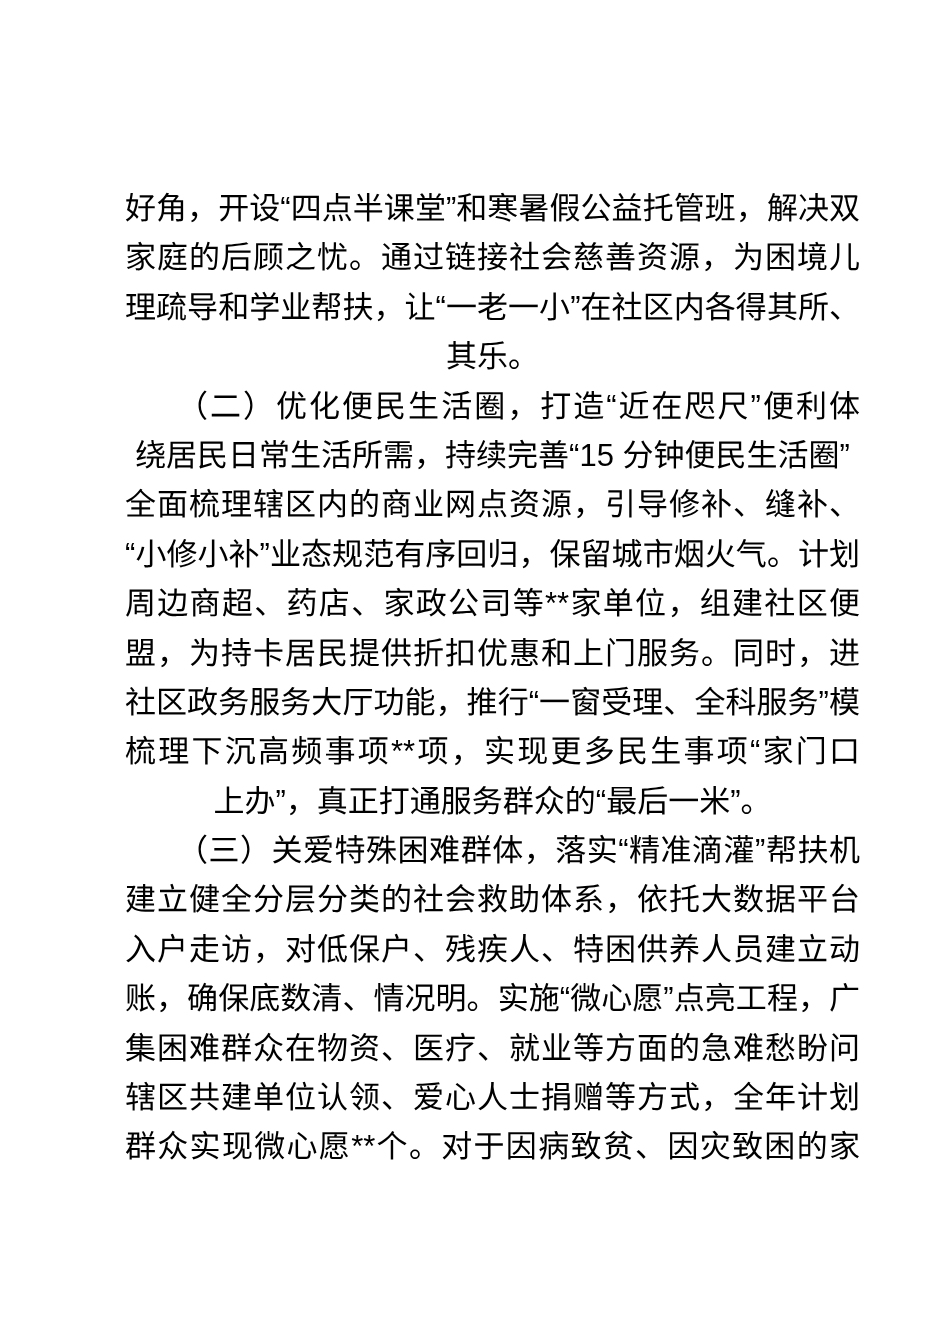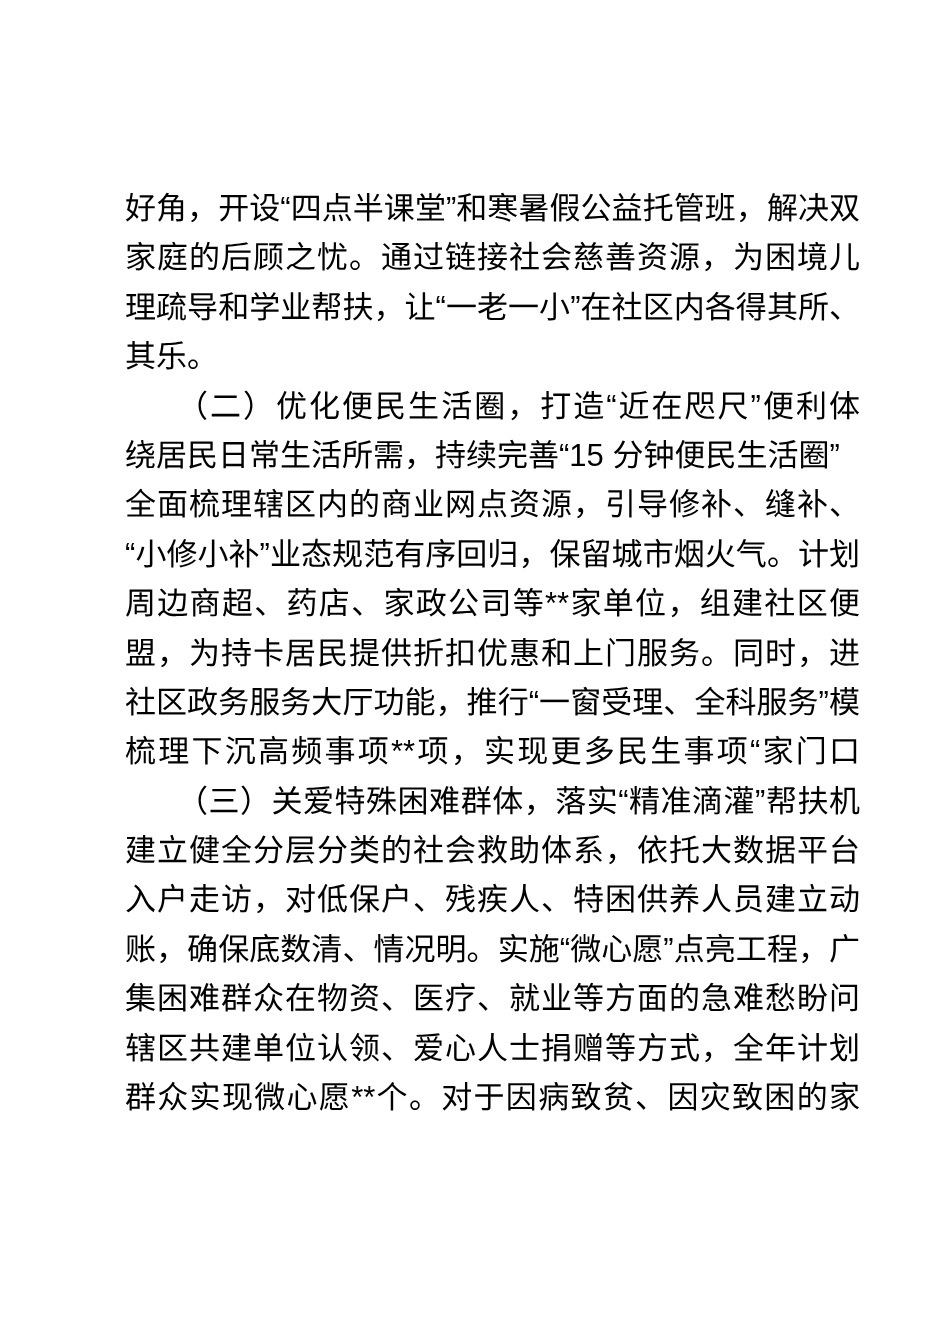--- a/index.html
+++ b/index.html
@@ -20,21 +20,21 @@
     top: 184px;
     width: 735px;
   }
   .paragraph { width: 100%; }
   .line {
     font-size: 31px;
     font-weight: 400;
     line-height: 49.4px;
     height: 49.4px;
     overflow: hidden;
-    text-align: left;
+    text-align: center;
     letter-spacing: 0;
     color: #000000;
   }
   .line.justify {
     text-align: justify;
     text-align-last: justify;
     text-justify: inter-character;
   }
   .line.indent {
     text-indent: 52px;
@@ -54,20 +54,21 @@
       </div>
       <div class="paragraph">
         <div class="line justify indent">（二）优化便民生活圈，打造“近在咫尺”便利体验。围</div>
         <div class="line">绕居民日常生活所需，持续完善“15 分钟便民生活圈”建设。</div>
         <div class="line justify">全面梳理辖区内的商业网点资源，引导修补、缝补、洗衣等</div>
         <div class="line justify">“小修小补”业态规范有序回归，保留城市烟火气。计划联合</div>
         <div class="line justify">周边商超、药店、家政公司等**家单位，组建社区便民服务联</div>
         <div class="line justify">盟，为持卡居民提供折扣优惠和上门服务。同时，进一步优化</div>
         <div class="line justify">社区政务服务大厅功能，推行“一窗受理、全科服务”模式，</div>
         <div class="line justify">梳理下沉高频事项**项，实现更多民生事项“家门口办、指尖</div>
+        <div class="line">上办”，真正打通服务群众的“最后一米”。</div>
       </div>
       <div class="paragraph">
         <div class="line justify indent">（三）关爱特殊困难群体，落实“精准滴灌”帮扶机制。</div>
         <div class="line justify">建立健全分层分类的社会救助体系，依托大数据平台和网格员</div>
         <div class="line justify">入户走访，对低保户、残疾人、特困供养人员建立动态管理台</div>
         <div class="line justify">账，确保底数清、情况明。实施“微心愿”点亮工程，广泛征</div>
         <div class="line justify">集困难群众在物资、医疗、就业等方面的急难愁盼问题，通过</div>
         <div class="line justify">辖区共建单位认领、爱心人士捐赠等方式，全年计划帮助困难</div>
         <div class="line justify">群众实现微心愿**个。对于因病致贫、因灾致困的家庭，及时</div>
       </div>

